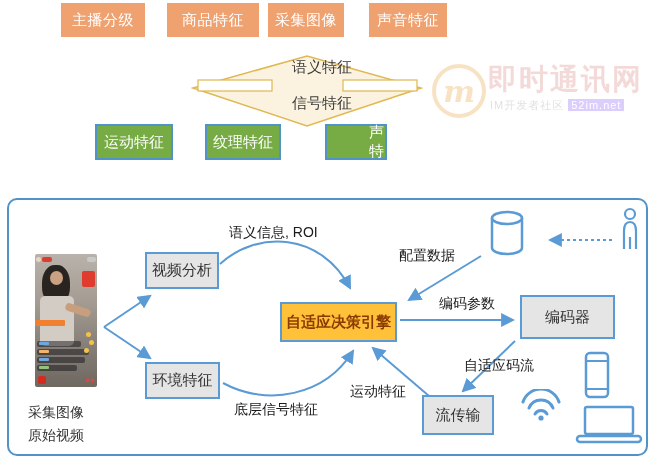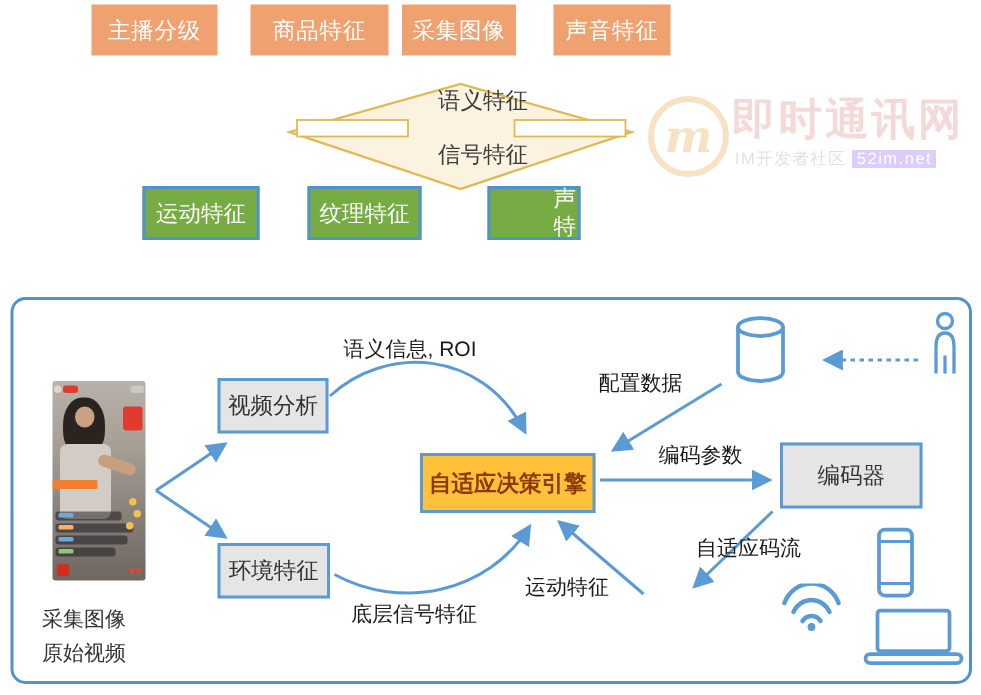--- a/index.html
+++ b/index.html
@@ -127,20 +127,21 @@
       <div class="gift"></div>
       <div class="hearts">♥♥</div>
     </div>
     <div class="cap" style="left:19px;top:204px;">采集图像</div>
     <div class="cap" style="left:19px;top:227px;">原始视频</div>
 
     <div class="fbox" style="left:136px;top:52px;width:74px;height:37px;">视频分析</div>
     <div class="fbox" style="left:136px;top:162px;width:75px;height:37px;">环境特征</div>
     <div class="fbox" id="engine" style="left:271px;top:102px;width:117px;height:40px;">自适应决策引擎</div>
     <div class="fbox" style="left:511px;top:95px;width:95px;height:44px;">编码器</div>
+    <div class="fbox" style="left:413px;top:195px;width:72px;height:40px;">流传输</div>
 
     <div class="elabel" style="left:220px;top:24px;">语义信息, ROI</div>
     <div class="elabel" style="left:390px;top:47px;text-align:center;">配置数据</div>
     <div class="elabel" style="left:430px;top:95px;">编码参数</div>
     <div class="elabel" style="left:455px;top:157px;">自适应码流</div>
     <div class="elabel" style="left:341px;top:183px;">运动特征</div>
     <div class="elabel" style="left:225px;top:201px;">底层信号特征</div>
 
     <svg style="position:absolute;left:480px;top:8px;" width="36" height="50">
       <path d="M3,10 L3,40 A15,6 0 0 0 33,40 L33,10" fill="#fff" stroke="#5B9BD5" stroke-width="2.5"></path>

